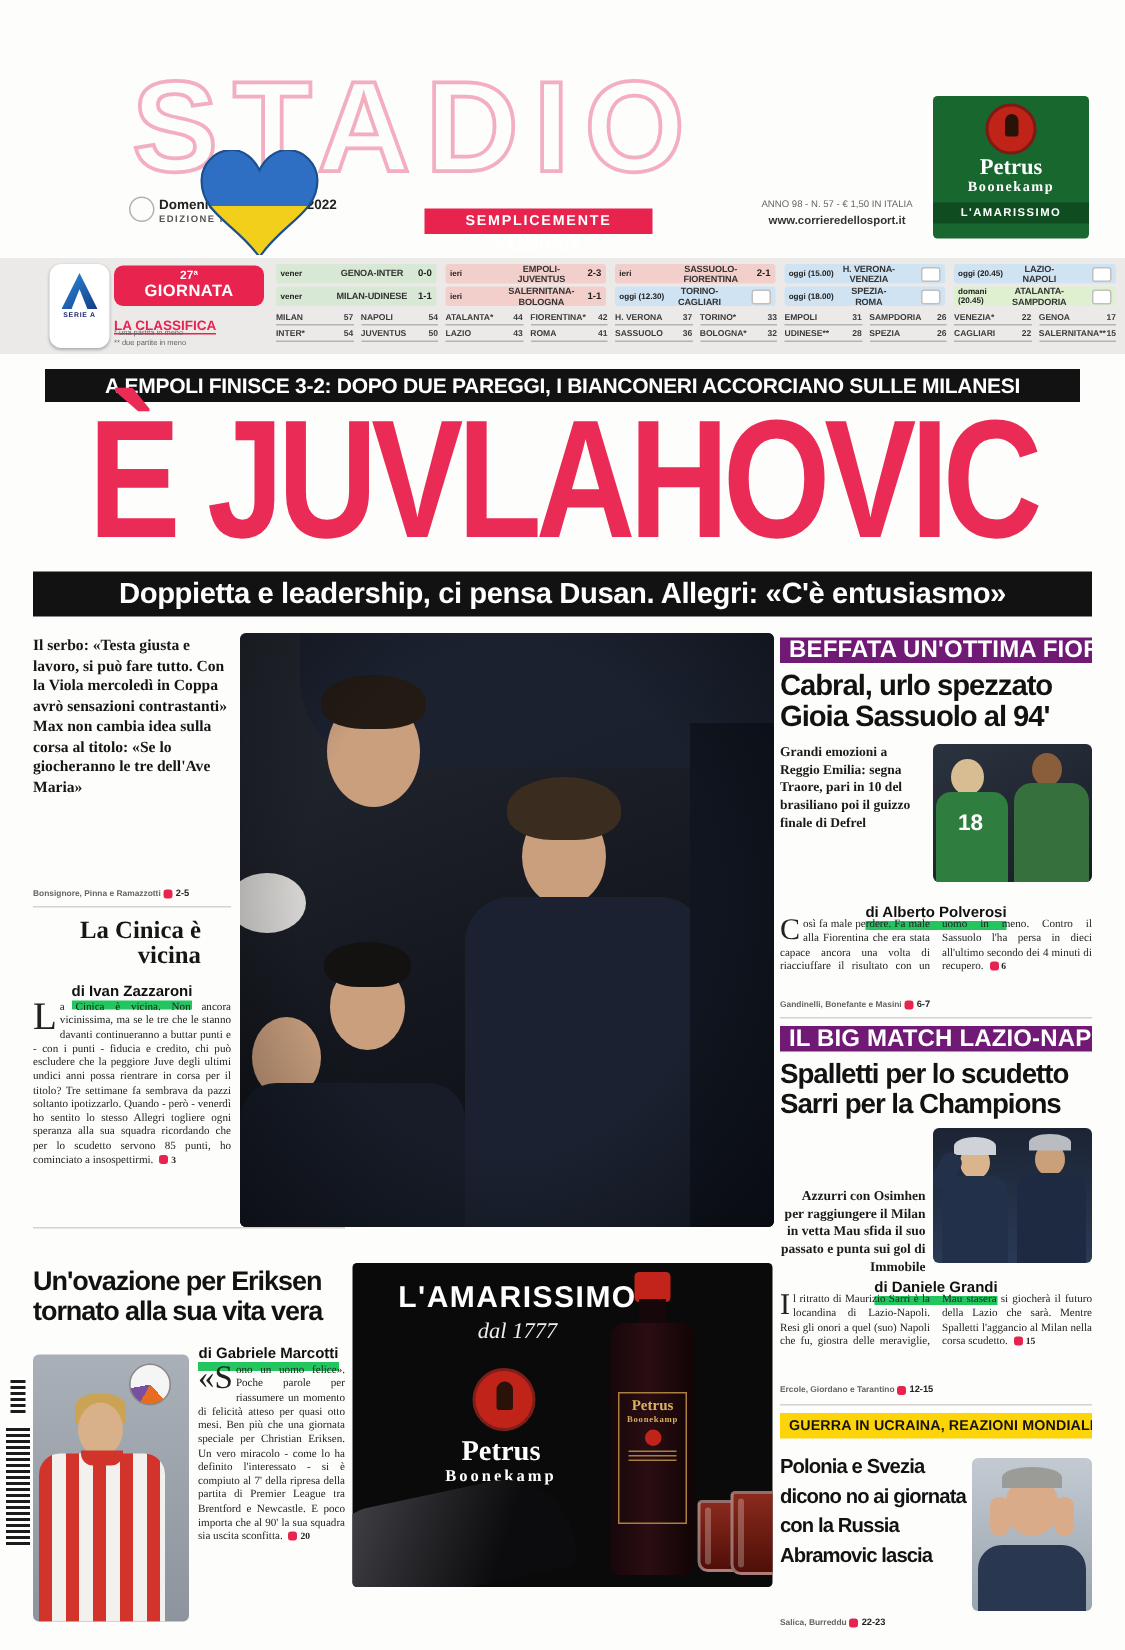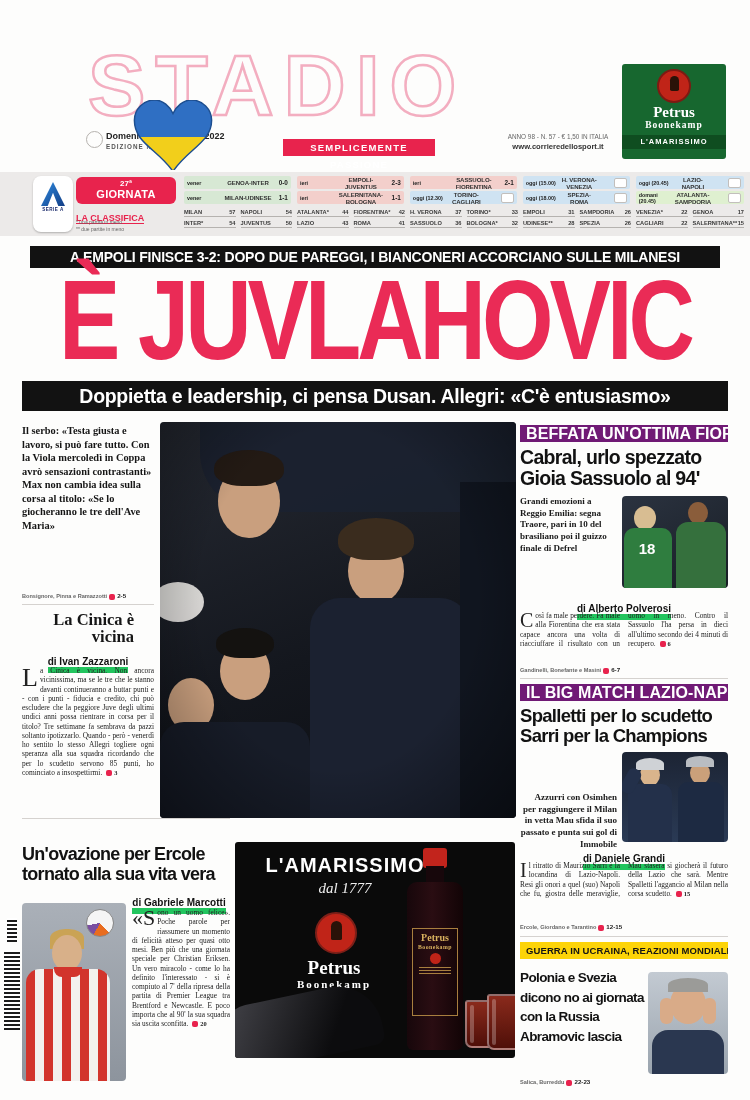--- a/index.html
+++ b/index.html
@@ -416,21 +416,21 @@
     <div class="abs skin" style="left:12px;top:26px;width:13px;height:26px;border-radius:6px;background:#d9ab88;"></div>
     <div class="abs skin" style="left:55px;top:26px;width:13px;height:26px;border-radius:6px;background:#d9ab88;"></div>
     <div class="abs navy" style="left:4px;top:58px;width:72px;height:44px;border-radius:16px 16px 0 0;background:#2a3750;"></div>
   </div>
   <div class="abs smallby" style="left:520px;top:1078px;width:208px;">
     <span>Salica, Burreddu</span><span class="pd"></span><span class="pg">22-23</span>
   </div>
 
   <div class="abs hr" style="left:22px;top:818px;width:208px;"></div>
   <div class="abs storyhead" style="left:22px;top:845px;width:210px;font-size:18px;">
-    <div>Un'ovazione per Ercole</div>
+    <div>Un'ovazione per Eriksen</div>
       <div>tornato alla sua vita vera</div>
   </div>
   <div class="abs" style="left:128px;top:892px;width:102px;text-align:center;">
     <span class="author">di Gabriele Marcotti</span>
   </div>
   <div class="abs photo" style="left:22px;top:903px;width:104px;height:178px;background:linear-gradient(#aab0b8,#8d949d);">
     <div class="abs" style="left:64px;top:6px;width:26px;height:26px;border-radius:50%;border:1px solid #888;background:conic-gradient(#f5f5f5 0 38%,#e86c1f 38% 58%,#7a4fa0 58% 72%,#f5f5f5 72% 100%);"></div>
     <div class="abs" style="left:28px;top:26px;width:34px;height:20px;background:#caa355;border-radius:45% 45% 0 0;"></div>
     <div class="abs skin" style="left:30px;top:32px;width:30px;height:36px;background:#d8b089;"></div>
     <div class="abs" style="left:4px;top:66px;width:84px;height:112px;border-radius:14px 14px 0 0;background:repeating-linear-gradient(90deg,#d2342c 0 9px,#f3f1ee 9px 18px);"></div>

